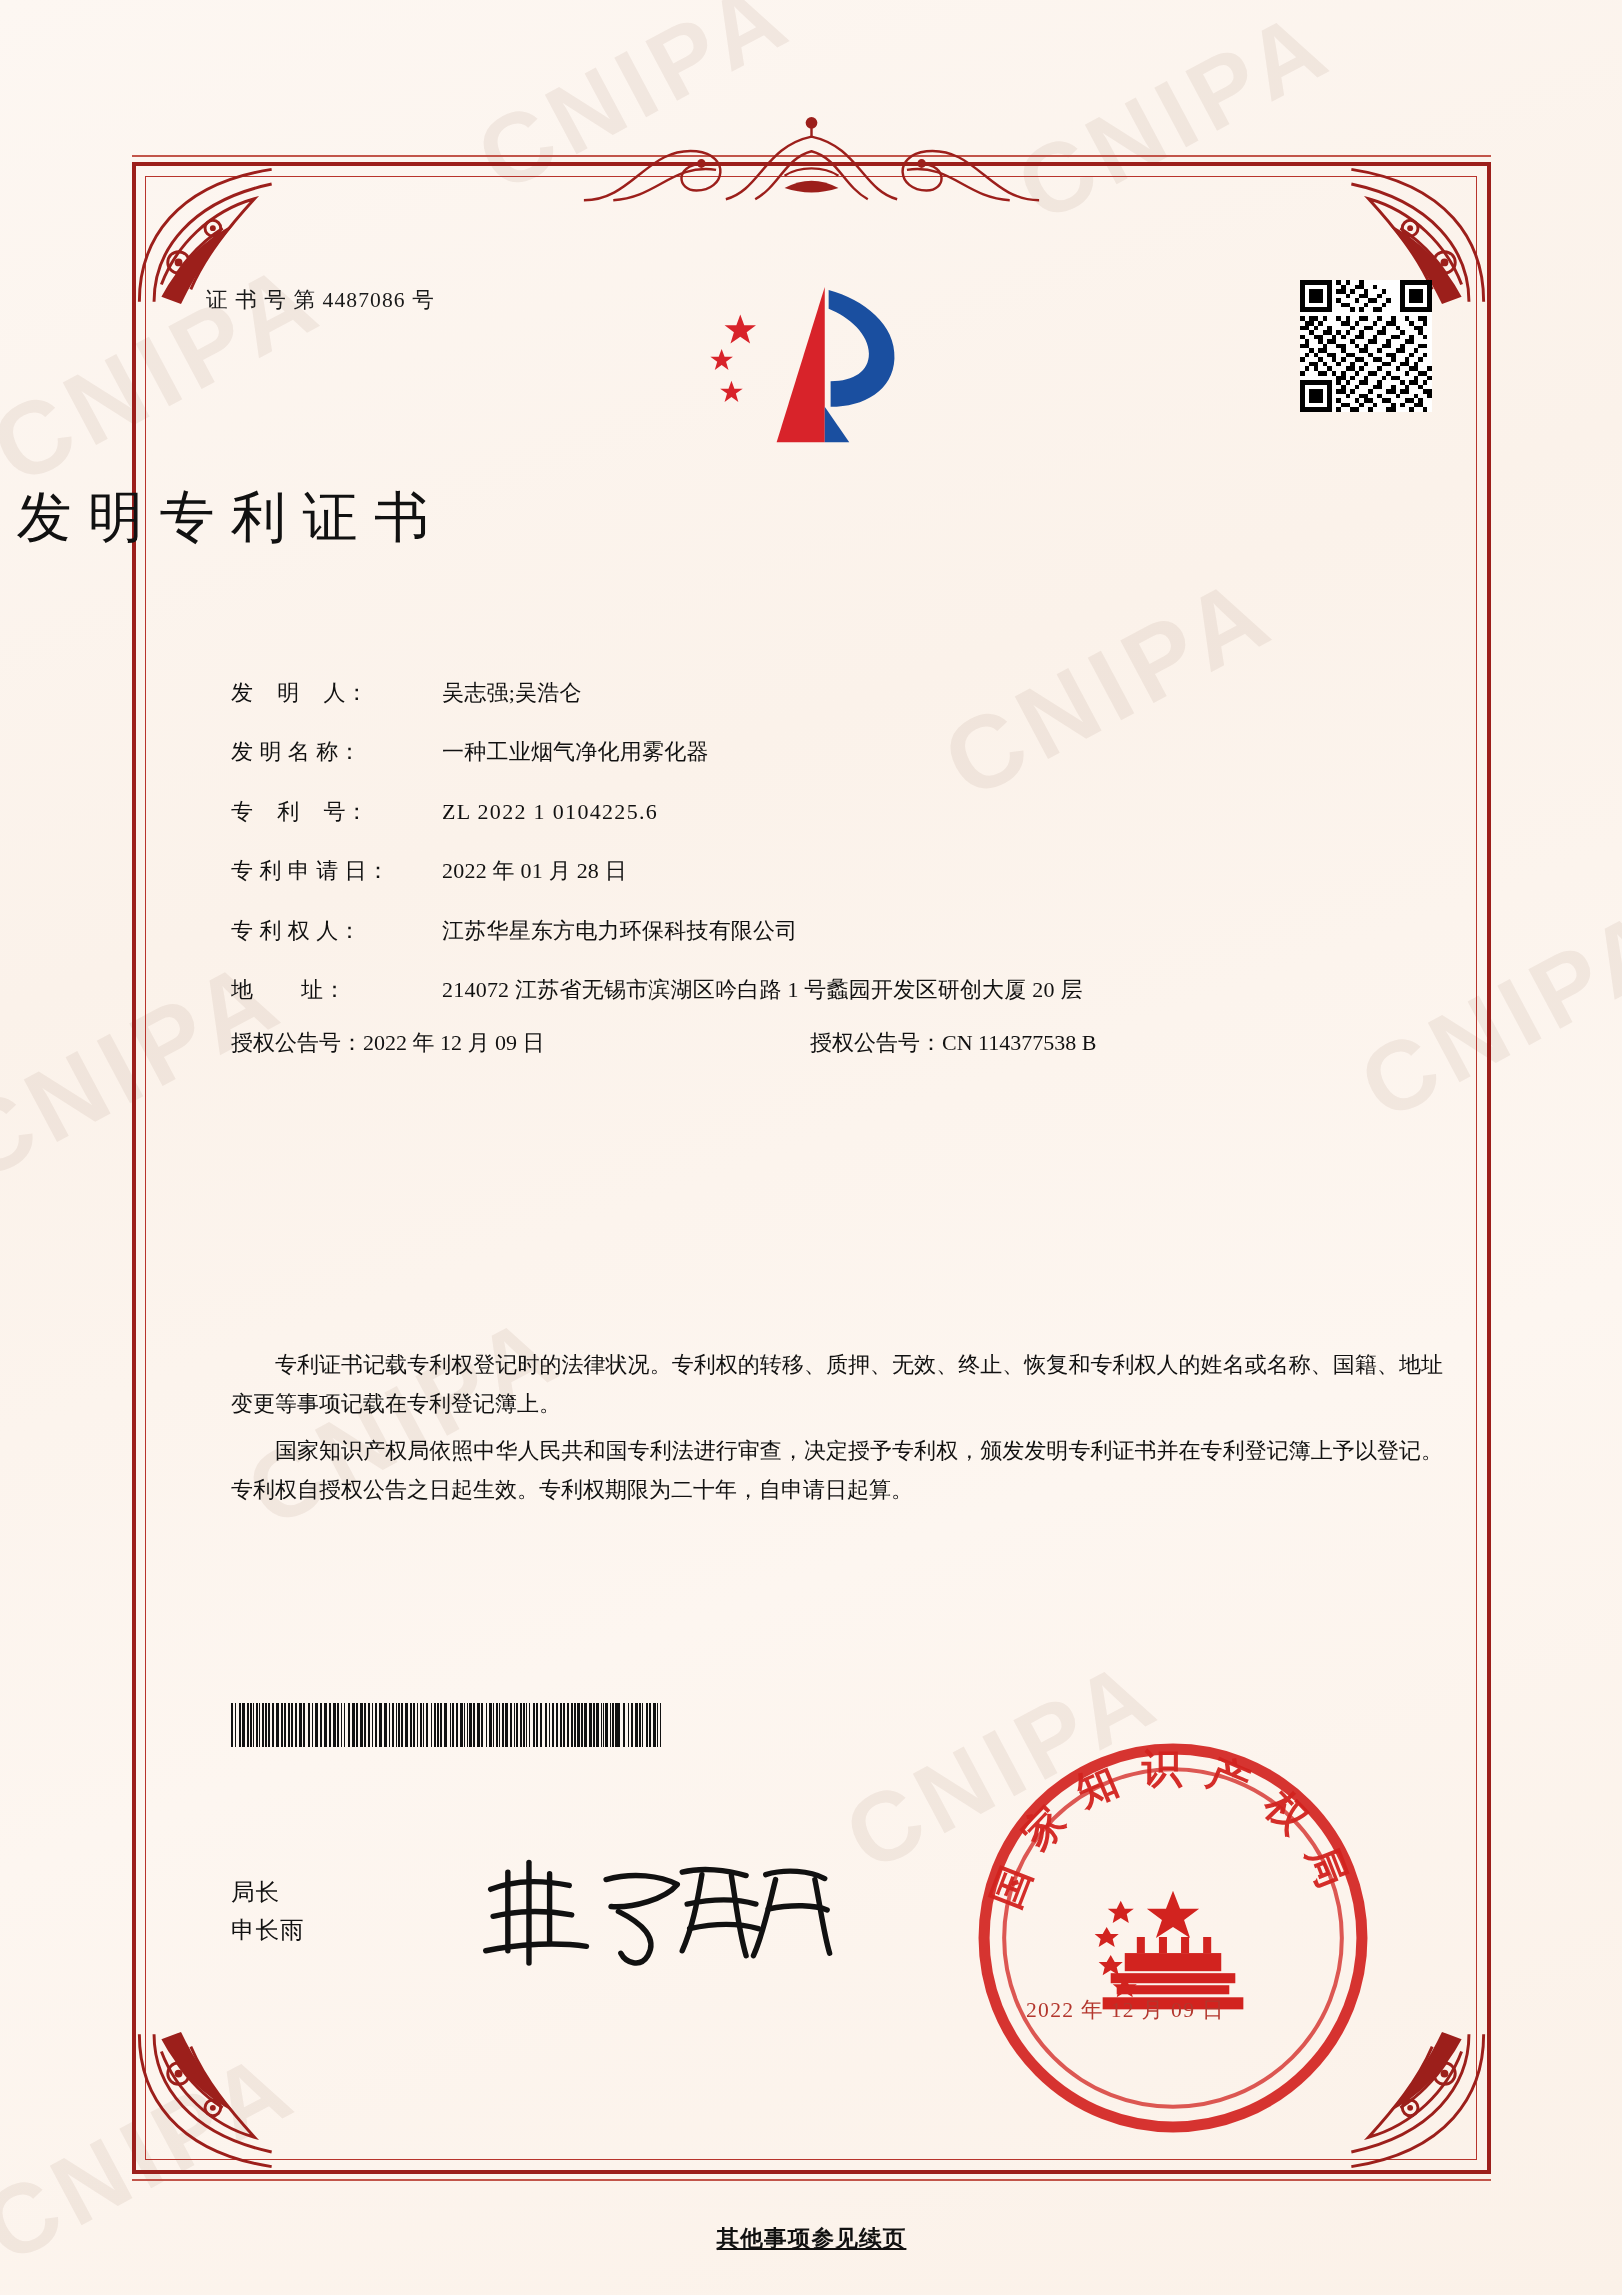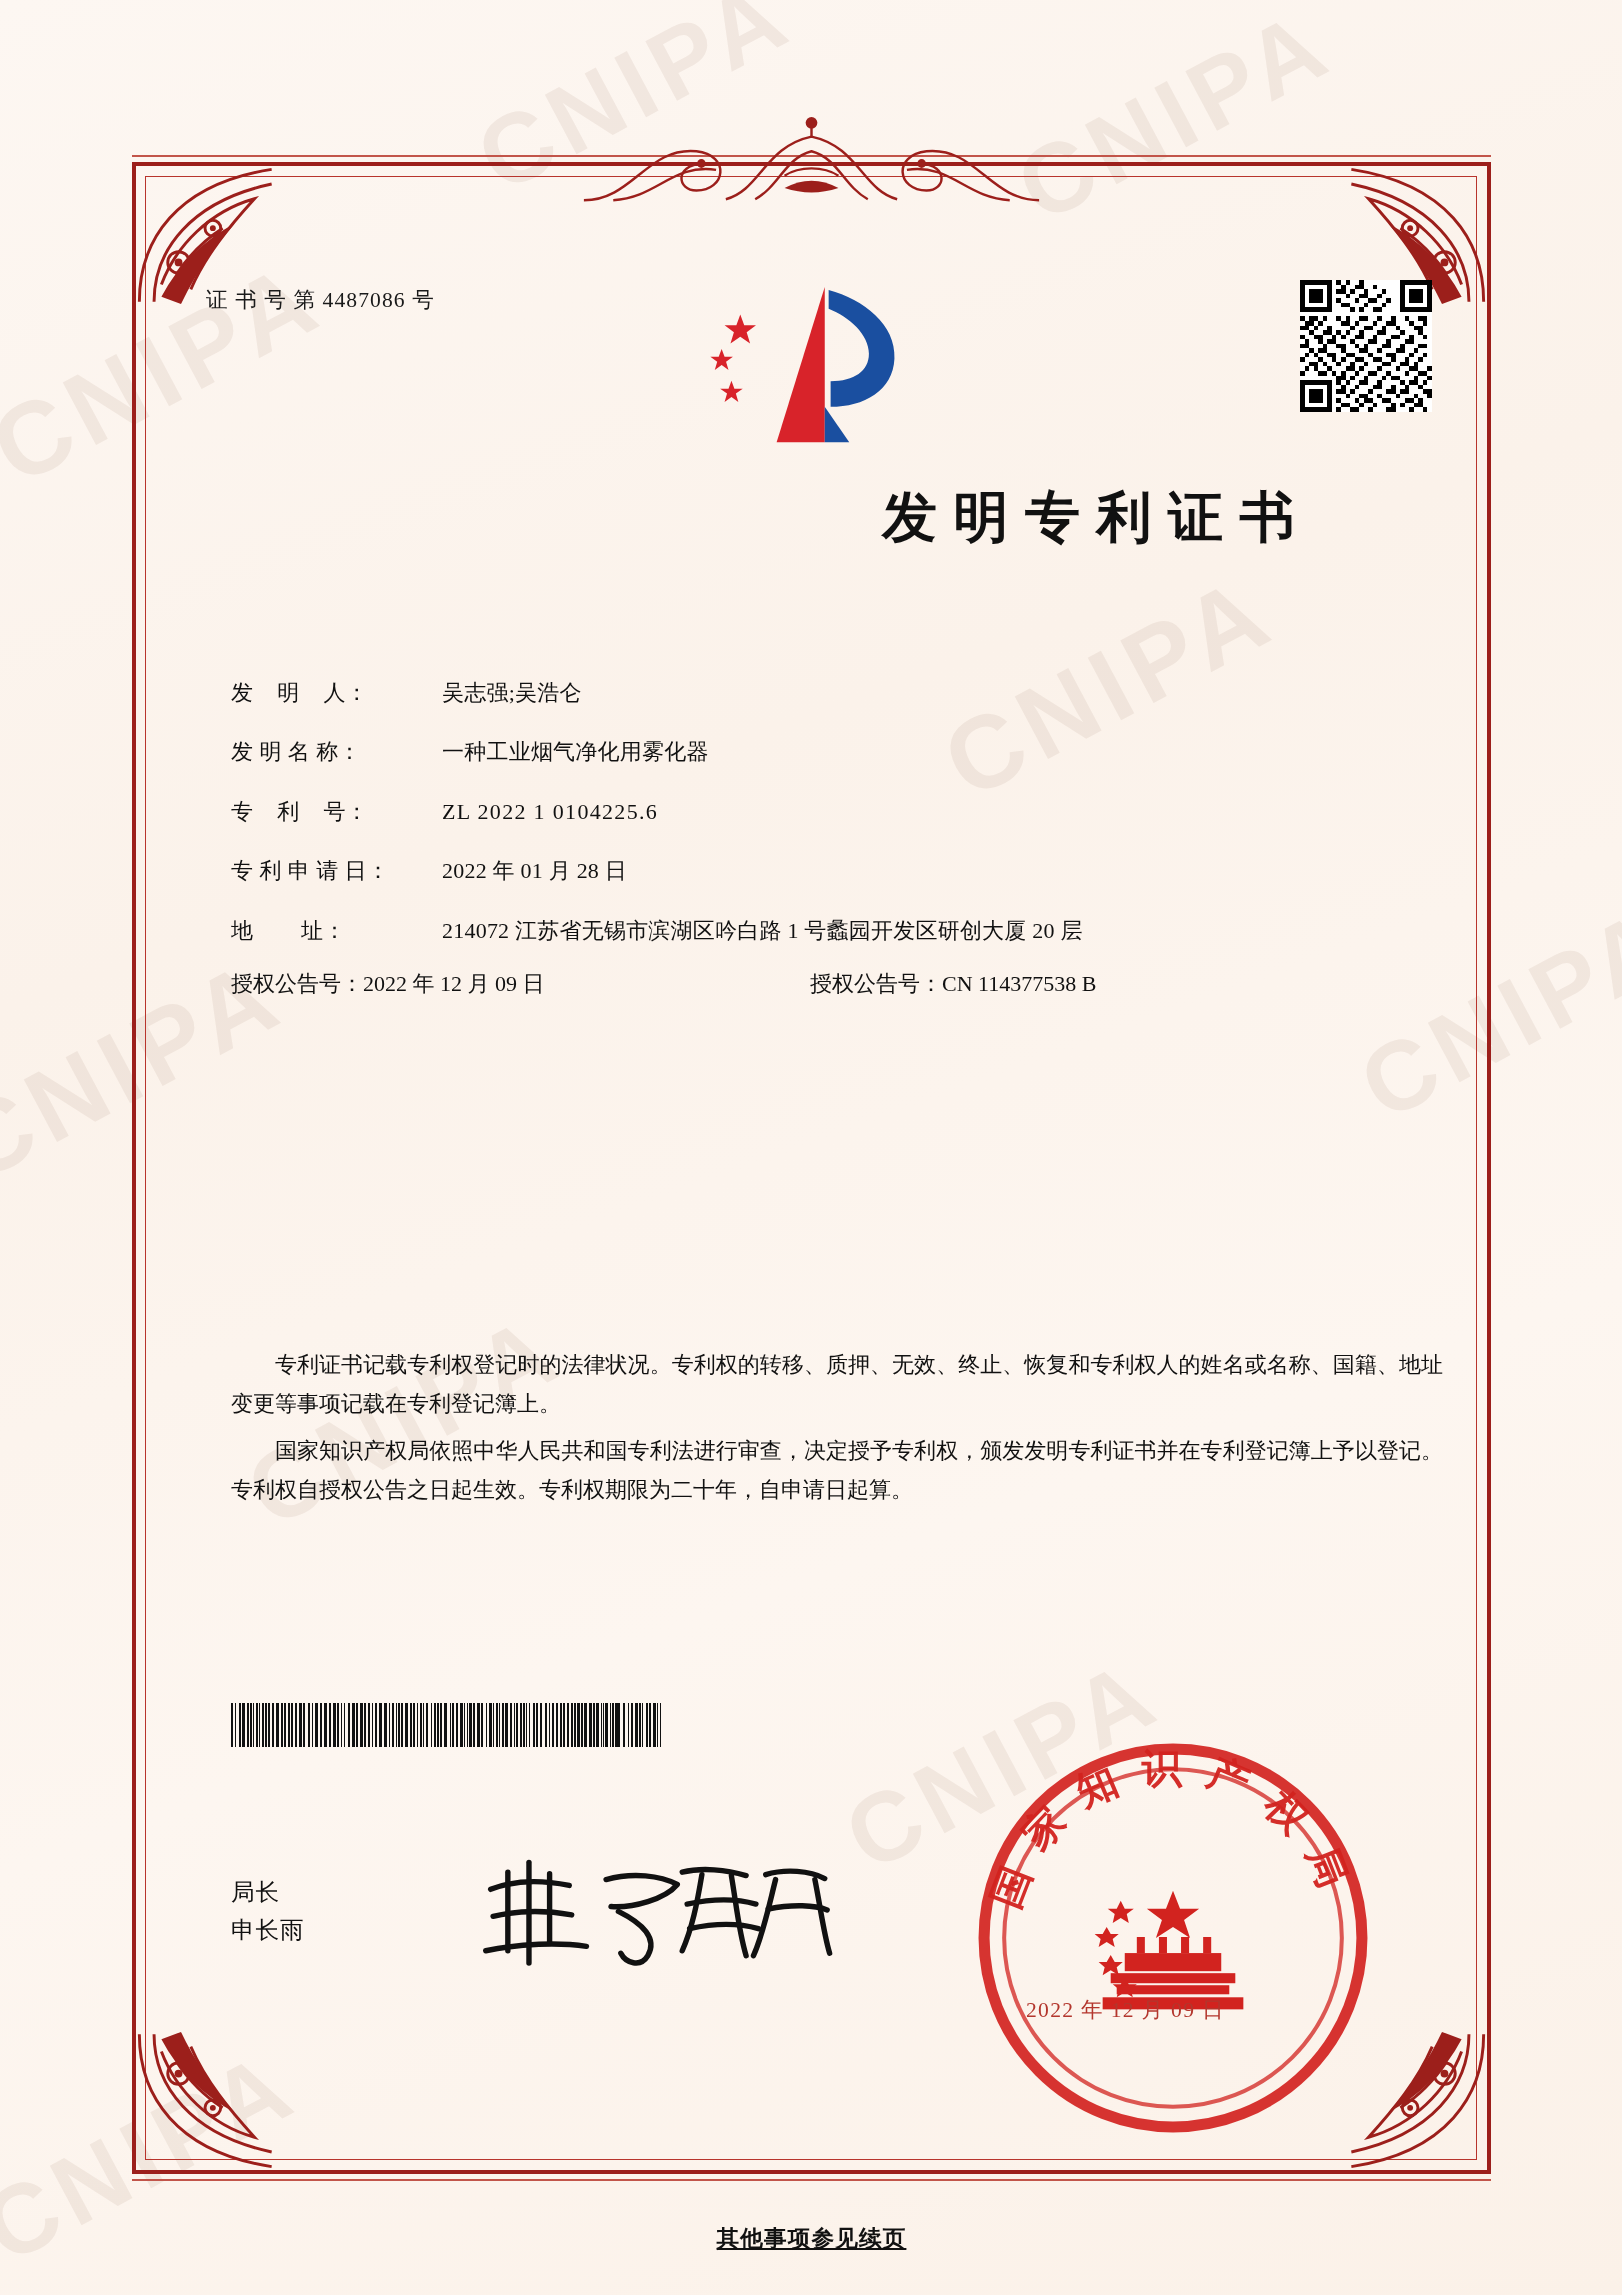--- a/index.html
+++ b/index.html
@@ -100,23 +100,23 @@
     left: 1300px; top: 280px;
     width: 132px; height: 132px;
     background: #ffffff;
   }
   .qr svg { width: 100%; height: 100%; display: block; }
 
   .title {
     position: absolute;
     left: 0; top: 481px;
     width: 1311px;
-    text-align: right;
+    text-align: left;
     font-size: 55px;
-    font-weight: 700;
+    font-weight: 400;
     letter-spacing: 0.30em;
     text-indent: 0.30em;
     color: #111111;
     font-family: "Liberation Serif", "DejaVu Serif", serif;
   }
 
   .fields {
     position: absolute;
     left: 231px; top: 677px;
     width: 1212px;
@@ -578,20 +578,24 @@
       <div class="field-value">一种工业烟气净化用雾化器</div>
     </div>
     <div class="field-row">
       <div class="field-label">专    利    号：</div>
       <div class="field-value mono-ish">ZL 2022 1 0104225.6</div>
     </div>
     <div class="field-row">
       <div class="field-label">专 利 申 请 日：</div>
       <div class="field-value">2022 年 01 月 28 日</div>
     </div>
+    <div class="field-row">
+      <div class="field-label">专 利 权 人：</div>
+      <div class="field-value">江苏华星东方电力环保科技有限公司</div>
+    </div>
     <div class="field-row" style="margin-bottom:22.6px;">
       <div class="field-label">地        址：</div>
       <div class="field-value" style="max-width:864px;">214072 江苏省无锡市滨湖区吟白路 1 号蠡园开发区研创大厦 20 层</div>
     </div>
 
     <div class="pub-row">
       <div class="pub-left">
         <span>授权公告号：</span><span>2022 年 12 月 09 日</span>
       </div>
       <div class="pub-right">

